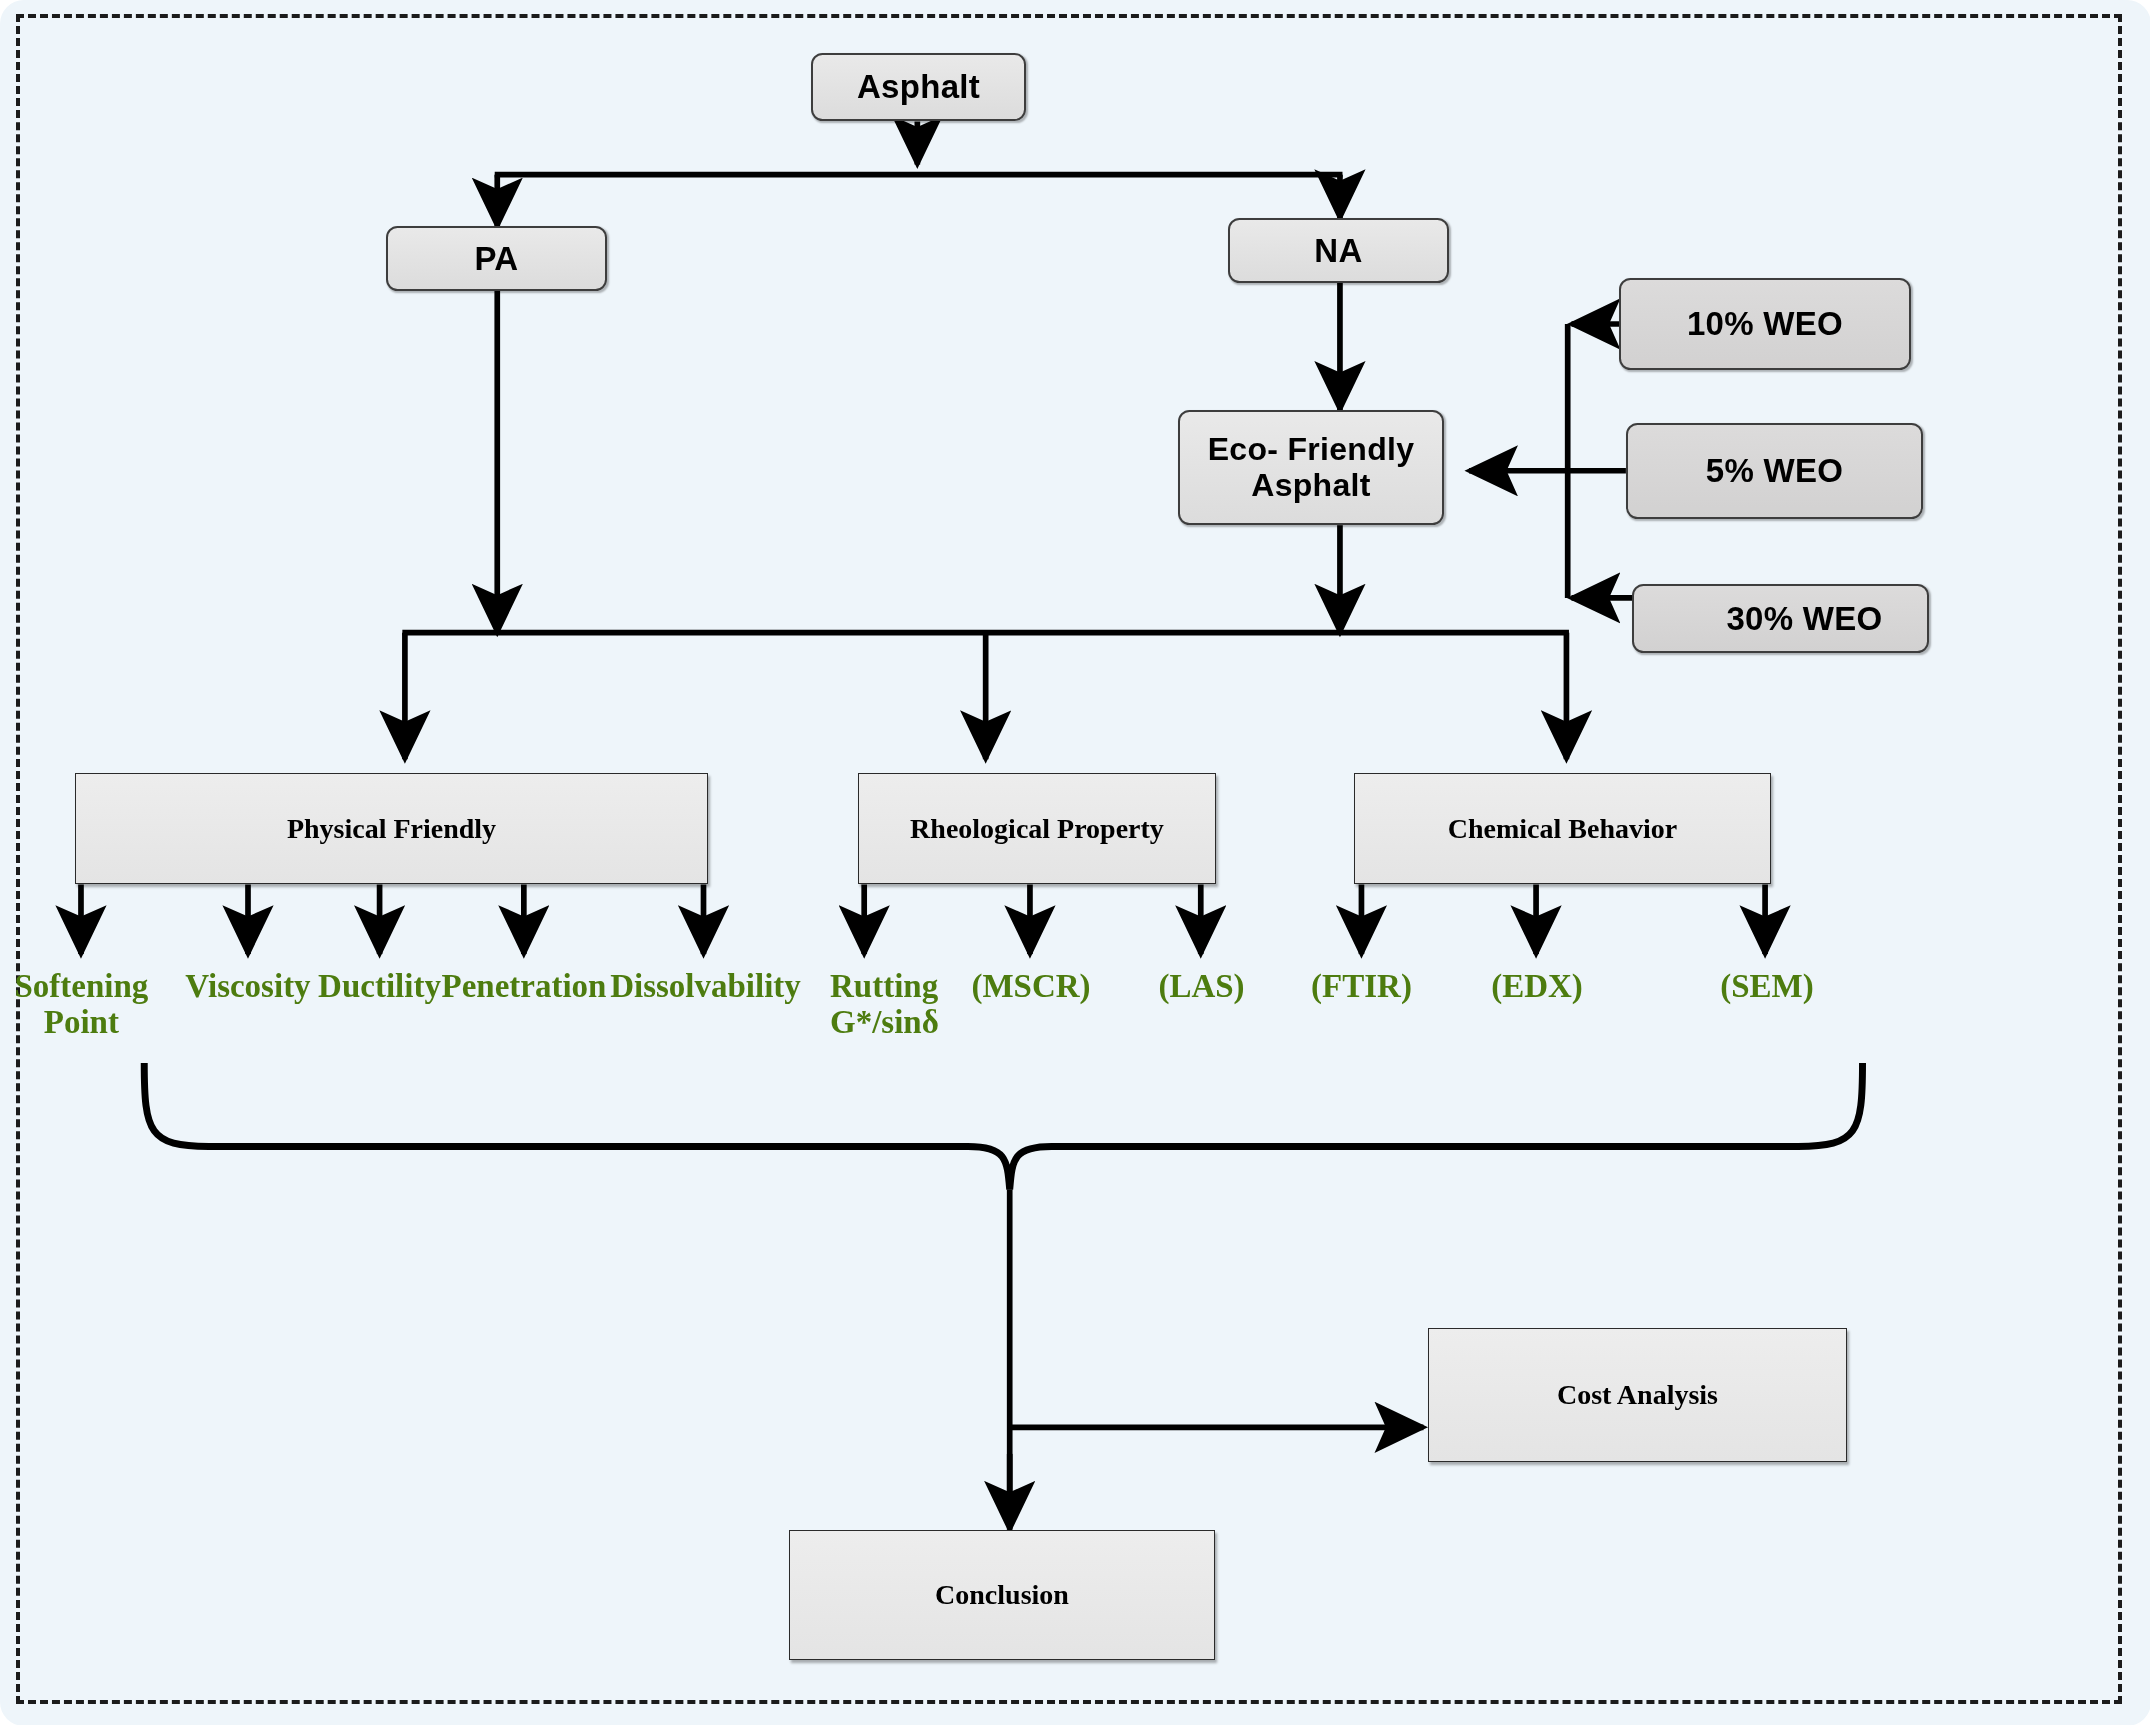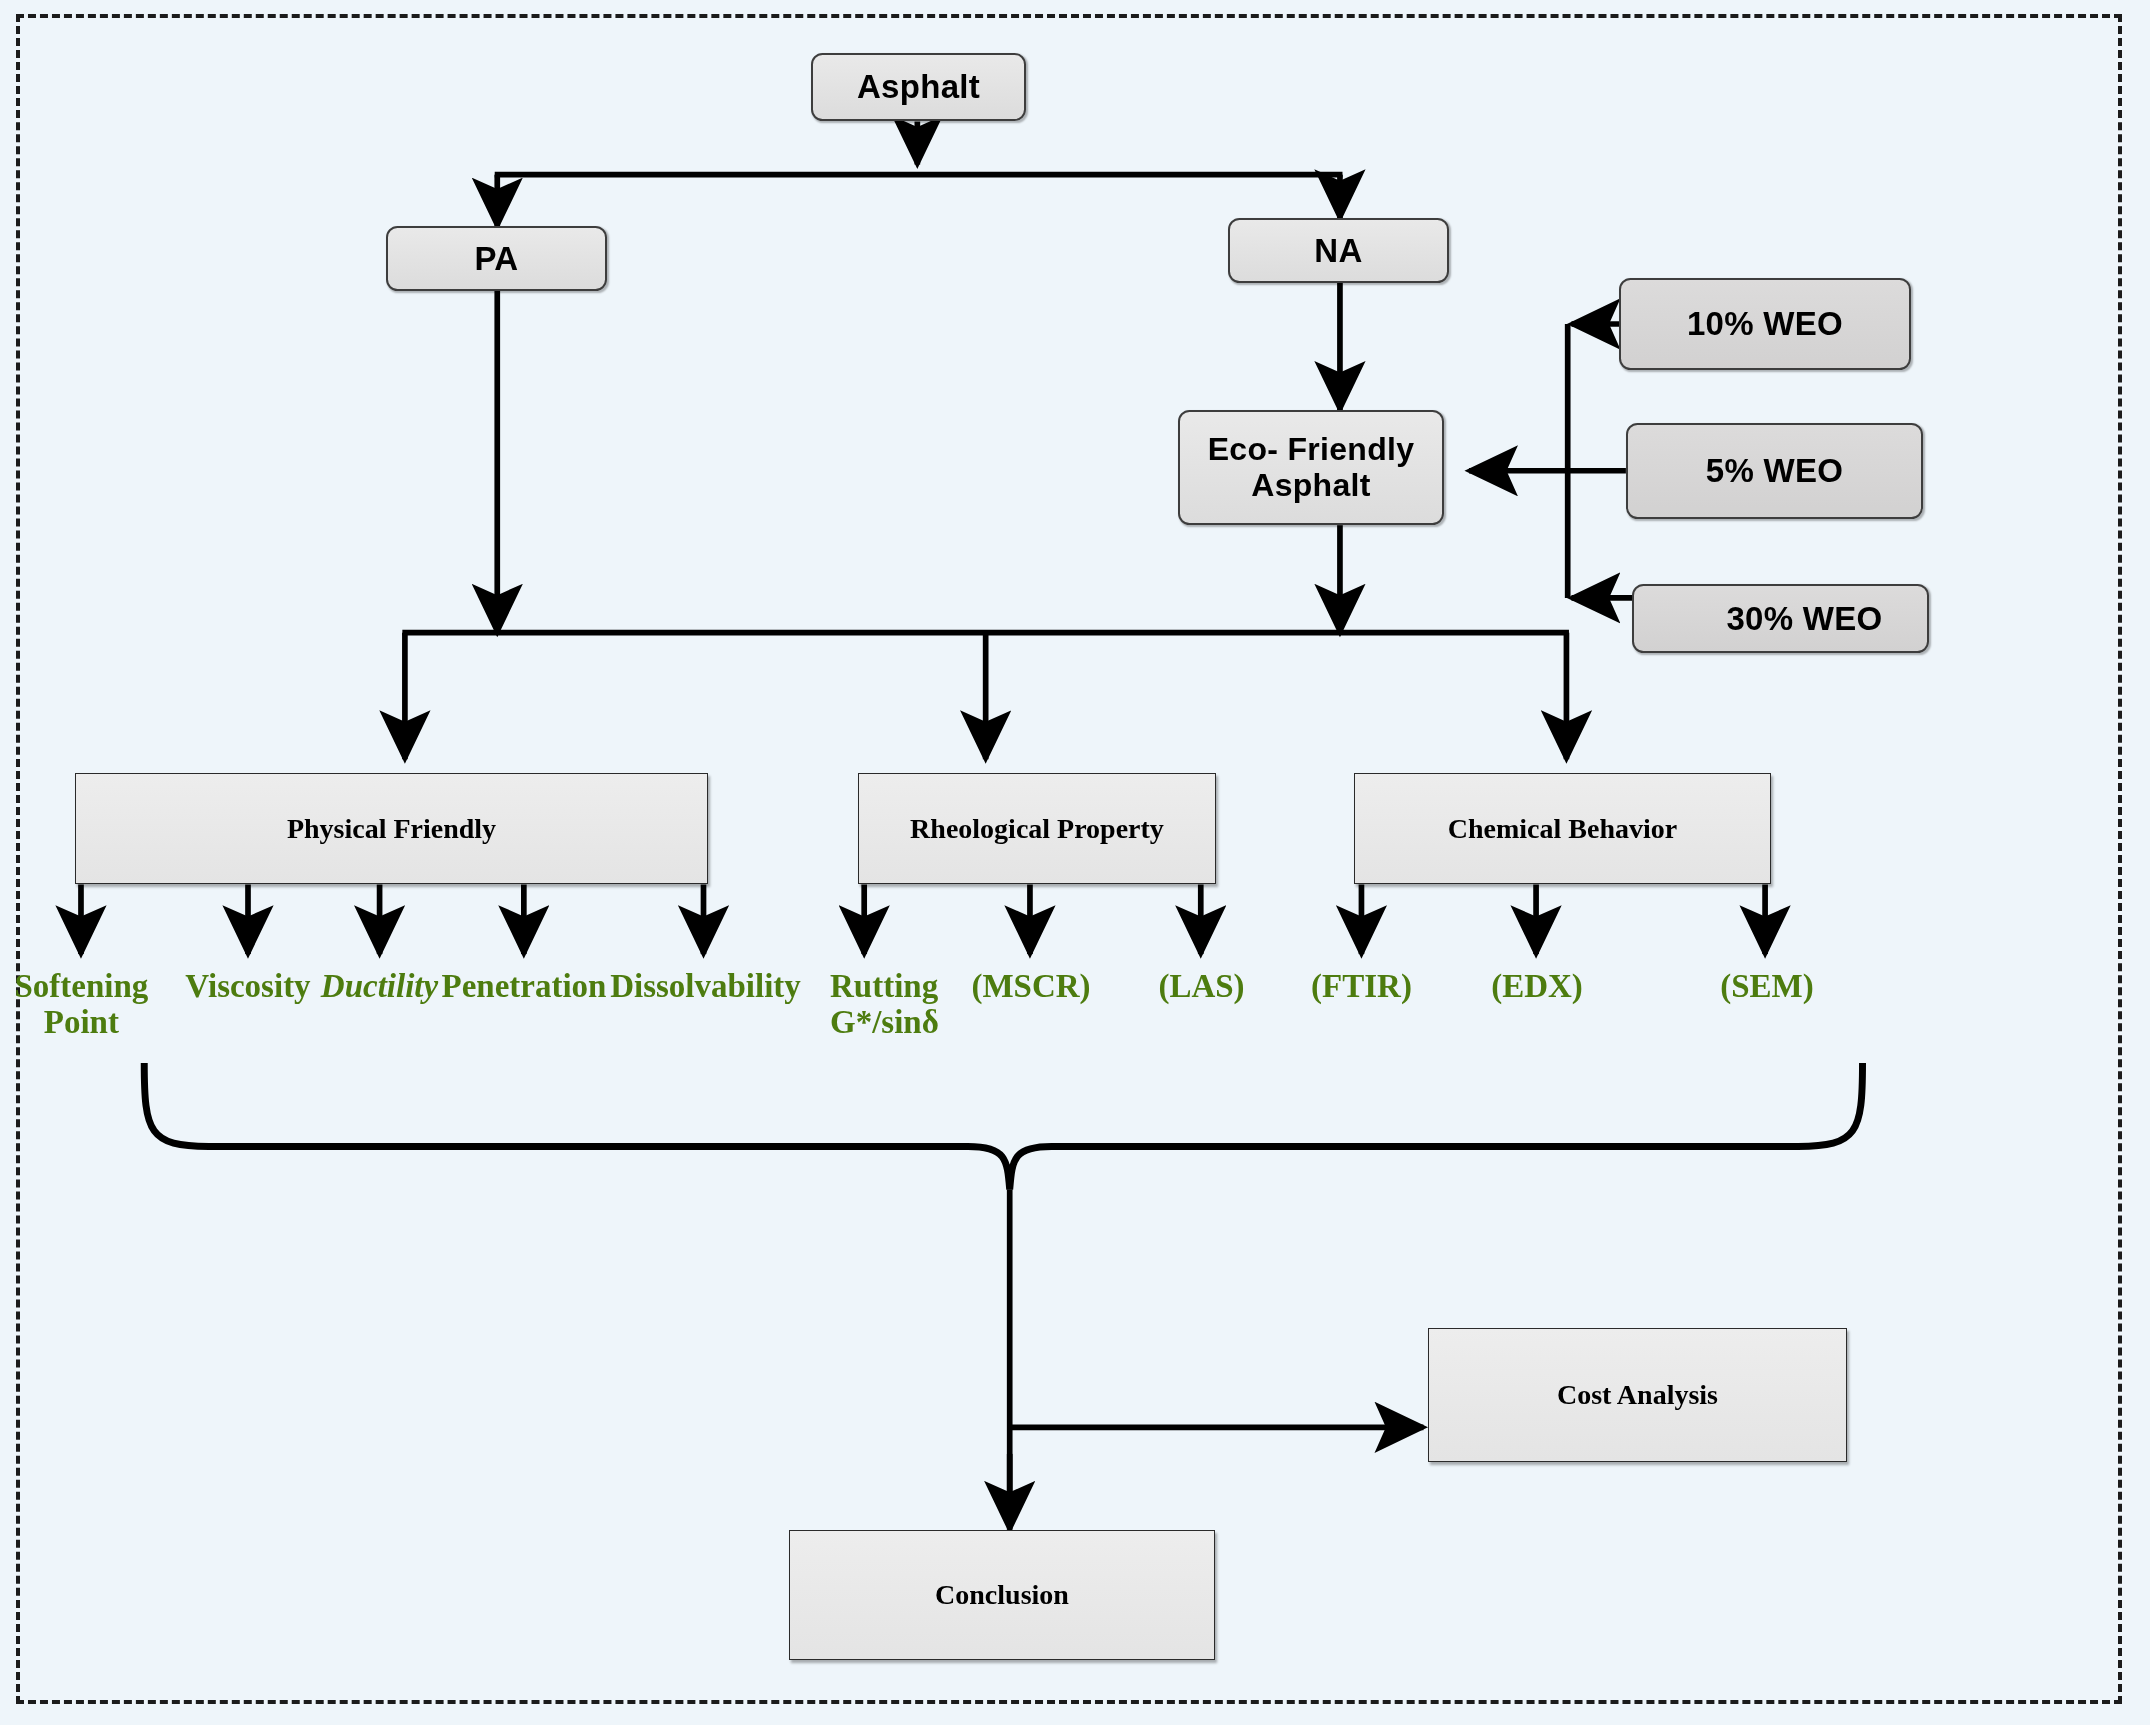--- a/index.html
+++ b/index.html
@@ -7,20 +7,21 @@
     padding: 0;
     background: #ffffff;
   }
   #page {
     position: relative;
     width: 2151px;
     height: 1726px;
     background: #eef5fa;
     overflow: hidden;
     font-family: "Liberation Sans", sans-serif;
+    border-radius: 24px;
   }
   #dashed-frame {
     position: absolute;
     left: 16.4px;
     top: 14px;
     width: 2106px;
     height: 1690px;
     border: 4.4px dashed #1b1b1b;
     box-sizing: border-box;
     background: #eef5fa;
@@ -198,21 +199,21 @@
 
   <div class="node square" style="left:1428px; top:1328px; width:419px; height:134px; font-size:28px;">
     <span>Cost Analysis</span>
   </div>
 
   <div class="leaf-label" style="left:8.9px; top:969px; width:145px;">Softening
 Point</div>
 
   <div class="leaf-label" style="left:172px; top:969px; width:152px;">Viscosity</div>
 
-  <div class="leaf-label" style="left:307px; top:969px; width:145px;font-style:italic;">Ductility</div>
+  <div class="leaf-label" style="left:307px; top:969px; width:145px;">Ductility</div>
 
   <div class="leaf-label" style="left:436px; top:969px; width:176px;">Penetration</div>
 
   <div class="leaf-label" style="left:601px; top:969px; width:209px;">Dissolvability</div>
 
   <div class="leaf-label lefty" style="left:830px; top:969px; width:177px;">Rutting
 G*/sinδ</div>
 
   <div class="leaf-label" style="left:955px; top:969px; width:152px;">(MSCR)</div>
 

